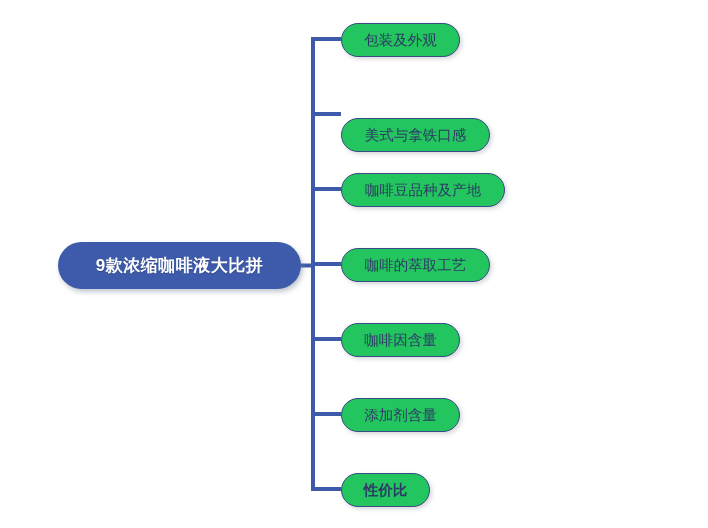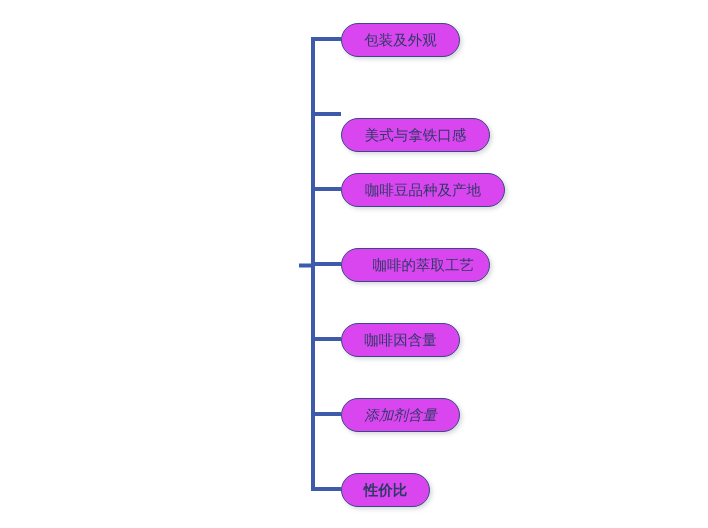--- a/index.html
+++ b/index.html
@@ -51,21 +51,21 @@
     white-space: nowrap;
     text-shadow: 0 1px 1px rgba(0,0,0,0.22);
   }
 
   
   .branch-node {
     position: absolute;
     height: 32px;
     border: 1.3px solid #3a4a86;
     border-radius: 17px;
-    background: #d946ef;
+    background: #22c55e;
     box-shadow: 2px 2px 4px rgba(150,155,165,0.40);
     display: flex;
     align-items: center;
     justify-content: center;
     padding: 16px 15px;
     box-sizing: border-box;
   }
   .branch-node .branch-label {
     color: #2e3a66;
     font-size: 14.5px;
@@ -94,38 +94,41 @@
       <line x1="313" y1="37" x2="313" y2="491" stroke="#3d5baa" stroke-width="4" stroke-linecap="butt"></line>
       <line x1="311" y1="39" x2="341" y2="39" stroke="#3d5baa" stroke-width="4" stroke-linecap="butt"></line>
       <line x1="311" y1="114" x2="341" y2="114" stroke="#3d5baa" stroke-width="4" stroke-linecap="butt"></line>
       <line x1="311" y1="189" x2="341" y2="189" stroke="#3d5baa" stroke-width="4" stroke-linecap="butt"></line>
       <line x1="311" y1="264" x2="341" y2="264" stroke="#3d5baa" stroke-width="4" stroke-linecap="butt"></line>
       <line x1="311" y1="339" x2="341" y2="339" stroke="#3d5baa" stroke-width="4" stroke-linecap="butt"></line>
       <line x1="311" y1="414" x2="341" y2="414" stroke="#3d5baa" stroke-width="4" stroke-linecap="butt"></line>
       <line x1="311" y1="489" x2="341" y2="489" stroke="#3d5baa" stroke-width="4" stroke-linecap="butt"></line>
     </svg>
 
+  <div id="root-node">
+    <span class="root-label">9款浓缩咖啡液大比拼</span>
+  </div>
 
   <div id="branch-nodes">
       <div class="branch-node" style="left: 341px; top: 23px; width: 119px;">
         <span class="branch-label">包装及外观</span>
       </div>
       <div class="branch-node" style="left: 341px; top: 98px; width: 149px; margin-top: 20px;">
         <span class="branch-label">美式与拿铁口感</span>
       </div>
       <div class="branch-node" style="left: 341px; top: 173px; width: 164px;">
         <span class="branch-label">咖啡豆品种及产地</span>
       </div>
-      <div class="branch-node" style="left: 341px; top: 248px; width: 149px; justify-content: flex-end;">
+      <div class="branch-node" style="left: 341px; top: 248px; width: 149px;">
         <span class="branch-label">咖啡的萃取工艺</span>
       </div>
       <div class="branch-node" style="left: 341px; top: 323px; width: 119px;">
         <span class="branch-label">咖啡因含量</span>
       </div>
-      <div class="branch-node" style="left: 341px; top: 398px; width: 119px; font-style: italic;">
+      <div class="branch-node" style="left: 341px; top: 398px; width: 119px;">
         <span class="branch-label">添加剂含量</span>
       </div>
       <div class="branch-node" style="left: 341px; top: 473px; width: 89px; font-weight: bold;">
         <span class="branch-label">性价比</span>
       </div>
     </div>
 
 
 </div>
 

